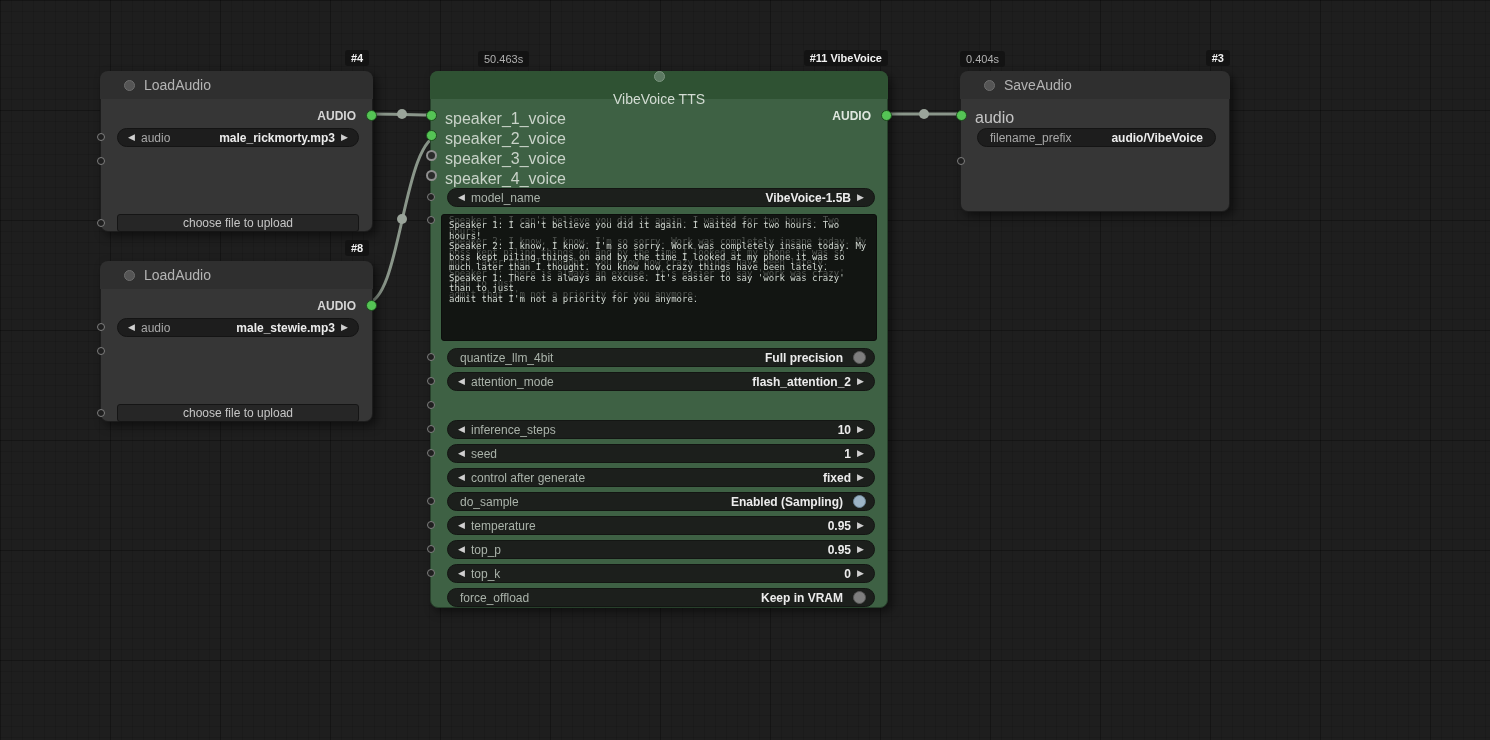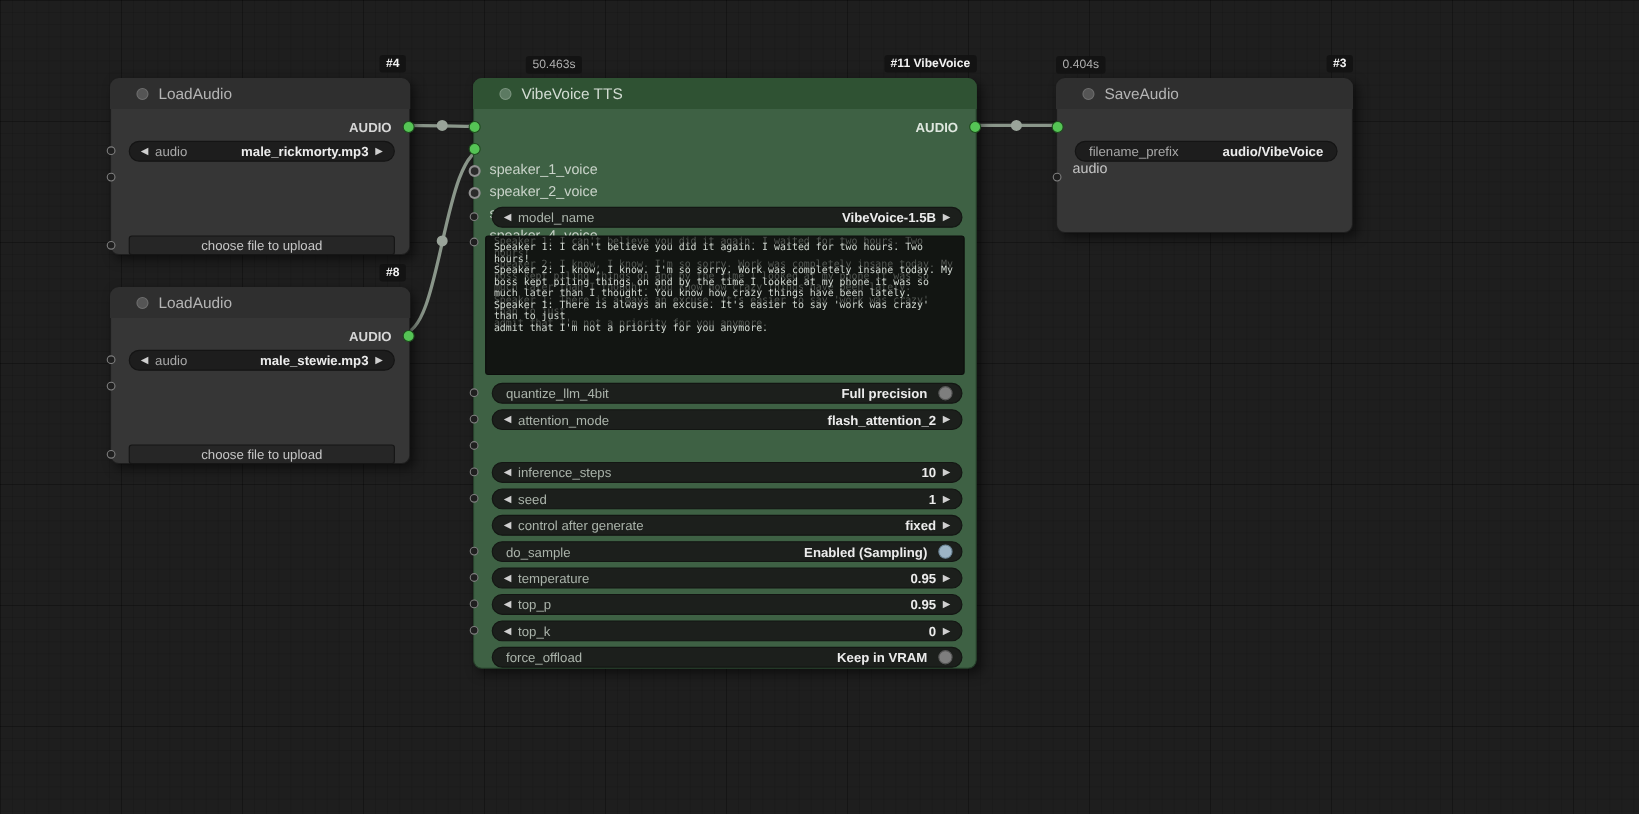--- a/index.html
+++ b/index.html
@@ -14,32 +14,32 @@
     background-size:11px 11px,11px 11px,110px 110px,110px 110px;
     font-family:"Liberation Sans",sans-serif;
   }
   .wires{position:absolute;left:0;top:0;z-index:1;}
   .node{position:absolute;z-index:2;border-radius:8px;box-shadow:4px 4px 10px rgba(0,0,0,0.5);border:1px solid rgba(0,0,0,0.45);box-sizing:border-box;}
   .node-gray{background:#363636;}
   .node-green{background:#3e6144;border-color:#27402b;}
   .node-notes{background:#8a7347;border-color:#2e2215;}
   .node-header{position:absolute;top:-1px;left:-1px;right:-1px;height:28px;border-radius:8px 8px 0 0;display:flex;align-items:center;gap:9px;padding:0 24px;box-sizing:border-box;}
   .node-gray .node-header{background:#2f2f2f;}
-  .node-green .node-header{background:#2f5233;}
+  .node-green .node-header{background:#2f5233;flex-direction:column;}
   .node-notes .node-header{background:#3b2b1c;}
   .node-dot{width:9px;height:9px;border-radius:50%;background:#555;border:1px solid #6e6e6e;flex:0 0 auto;}
   .node-green .node-dot{background:#5c7a62;border-color:#7b947f;}
   .node-notes .node-dot{background:#6f6150;border-color:#8a7a64;}
   .node-title{font-size:14px;color:#b4b4b4;}
   .node-green .node-title{color:#d3dcd3;}
   .node-notes .node-title{color:#c4b89f;}
 
   .out-label{position:absolute;font-size:12px;font-weight:700;color:#d6d6d6;}
   .node-green .out-label{color:#dfe7df;}
-  .in-label{position:absolute;font-size:13px;color:#c9d3c9;margin-top:36px;}
+  .in-label{position:absolute;font-size:16px;color:#c9d3c9;}
   .node-gray .in-label{color:#c4c4c4;}
 
   .slot{position:absolute;border-radius:50%;box-sizing:border-box;}
   .slot-green{width:11px;height:11px;background:#55c455;border:1px solid #1d4a1d;}
   .slot-hollow{width:11px;height:11px;background:#2b2b2b;border:2px solid #8f8f8f;}
   .pin{position:absolute;width:8px;height:8px;border-radius:50%;background:#1f1f1f;border:1.5px solid #7f7f7f;box-sizing:border-box;}
 
   .widget{position:absolute;height:19px;border-radius:10px;display:flex;align-items:center;padding:0 8px;box-sizing:border-box;font-size:12px;background:#1d1d1d;border:1px solid #141414;}
   .node-green .widget{background:#1c1f1c;border-color:#131613;}
   .w-label{color:#a8a8a8;margin:0 4px;white-space:nowrap;}

